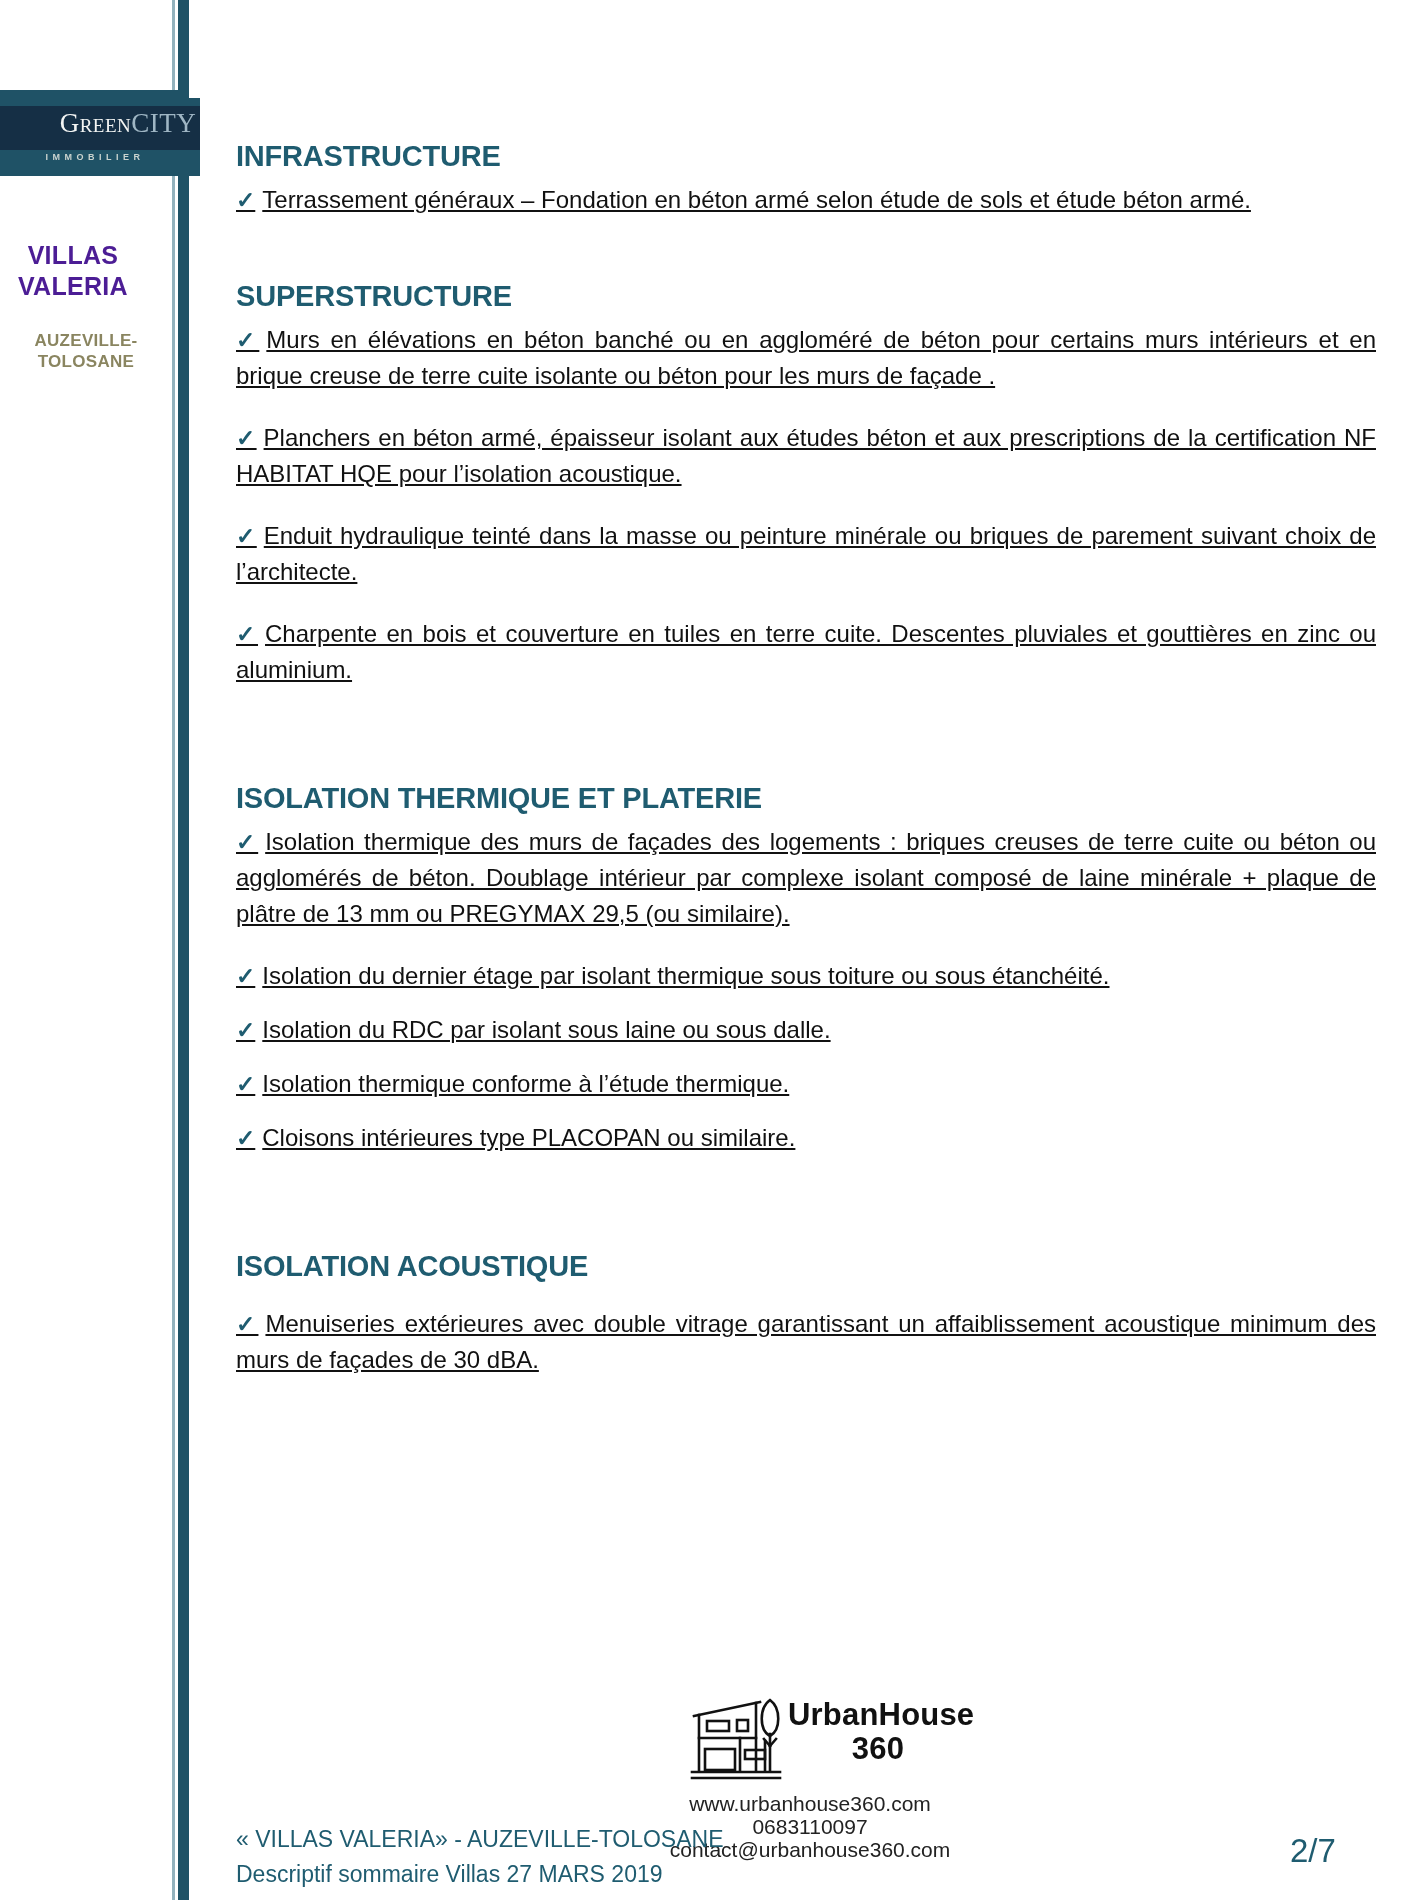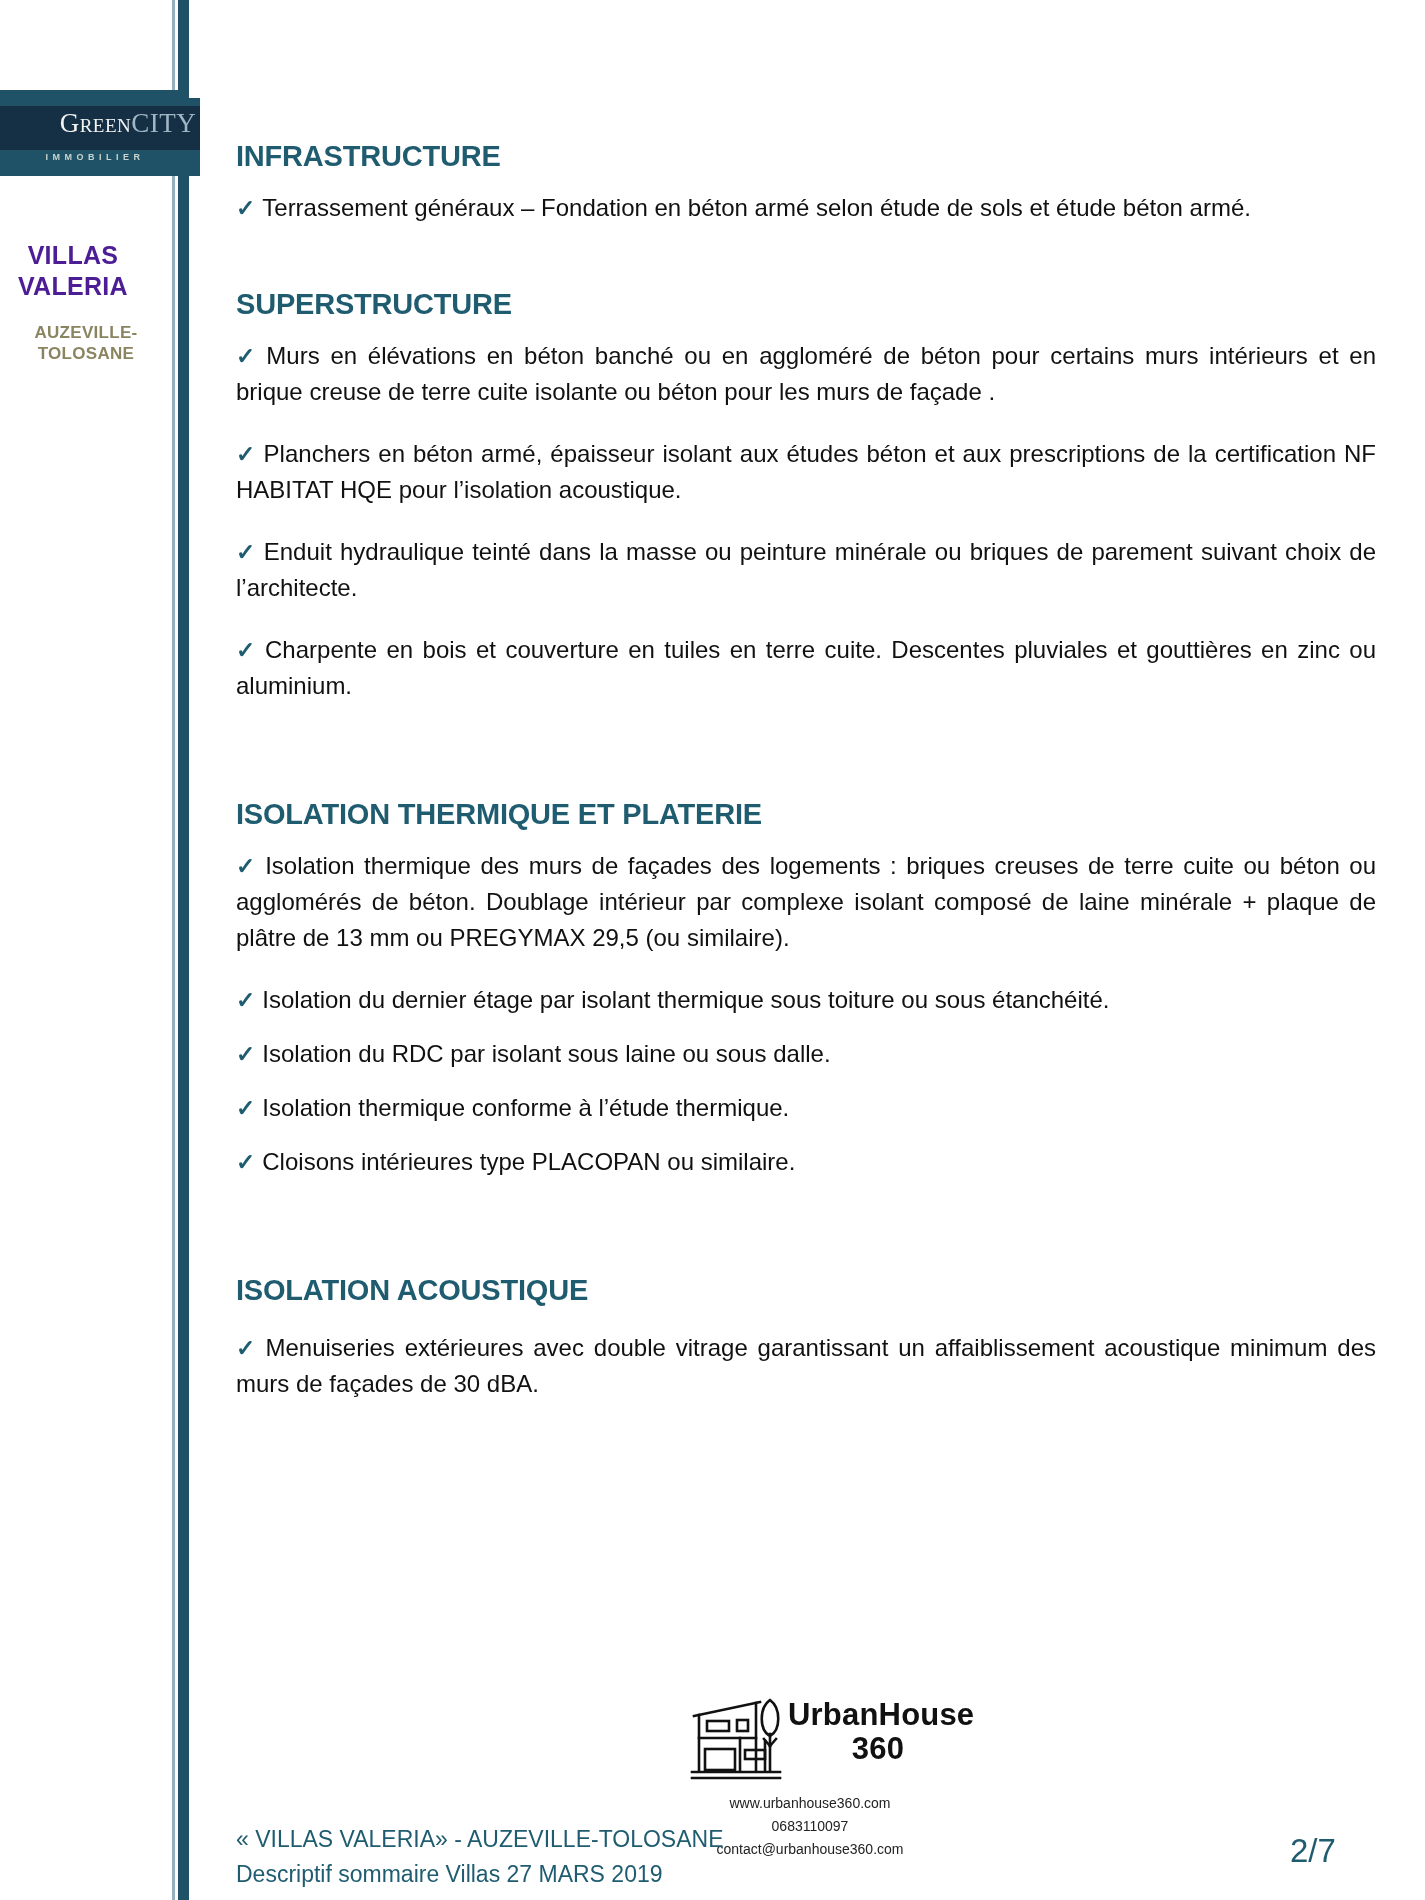--- a/index.html
+++ b/index.html
@@ -110,21 +110,21 @@
     text-align: center;
     color: #4c1d95;
     font-size: 25px;
     font-weight: 700;
     line-height: 31px;
     letter-spacing: .3px;
   }
   .side-sub {
     position: absolute;
     left: 0;
-    top: 322px;
+    top: 330px;
     width: 172px;
     text-align: center;
     color: #8a8560;
     font-size: 17px;
     font-weight: 700;
     line-height: 21px;
     letter-spacing: .3px;
   }
 
   
@@ -144,27 +144,28 @@
     line-height: 36px;
   }
 
   .block {
     margin: 0 0 30px 0;
   }
   .block.gap-lg { margin-bottom: 60px; }
   .block.gap-xl { margin-bottom: 92px; }
 
   p.item {
-    margin: 16px 0 26px 0;
+    margin: 8px 0 26px 0;
     font-size: 24px;
     line-height: 36px;
     text-align: justify;
     text-justify: inter-word;
     color: #111111;
     text-indent: 0;
+    text-decoration: underline;
   }
   p.item:last-child { margin-bottom: 0; }
   p.item.tight { margin-bottom: 18px; }
 
   .chk {
     color: #1f5c70;
     font-weight: 700;
     font-size: 23px;
     padding-right: 7px;
   }
@@ -195,21 +196,21 @@
   }
   .uh-name { font-size: 31px; line-height: 34px; }
   .uh-num  { font-size: 31px; line-height: 34px; text-align: center; width: 180px;}
 
   .uh-contact {
     position: absolute;
     left: 660px;
     top: 1792px;
     width: 300px;
     text-align: center;
-    font-size: 14px;
+    font-size: 21px;
     line-height: 23px;
     color: #222;
   }
 
   
   .foot-left {
     position: absolute;
     left: 236px;
     top: 1822px;
     color: #1f5c70;

